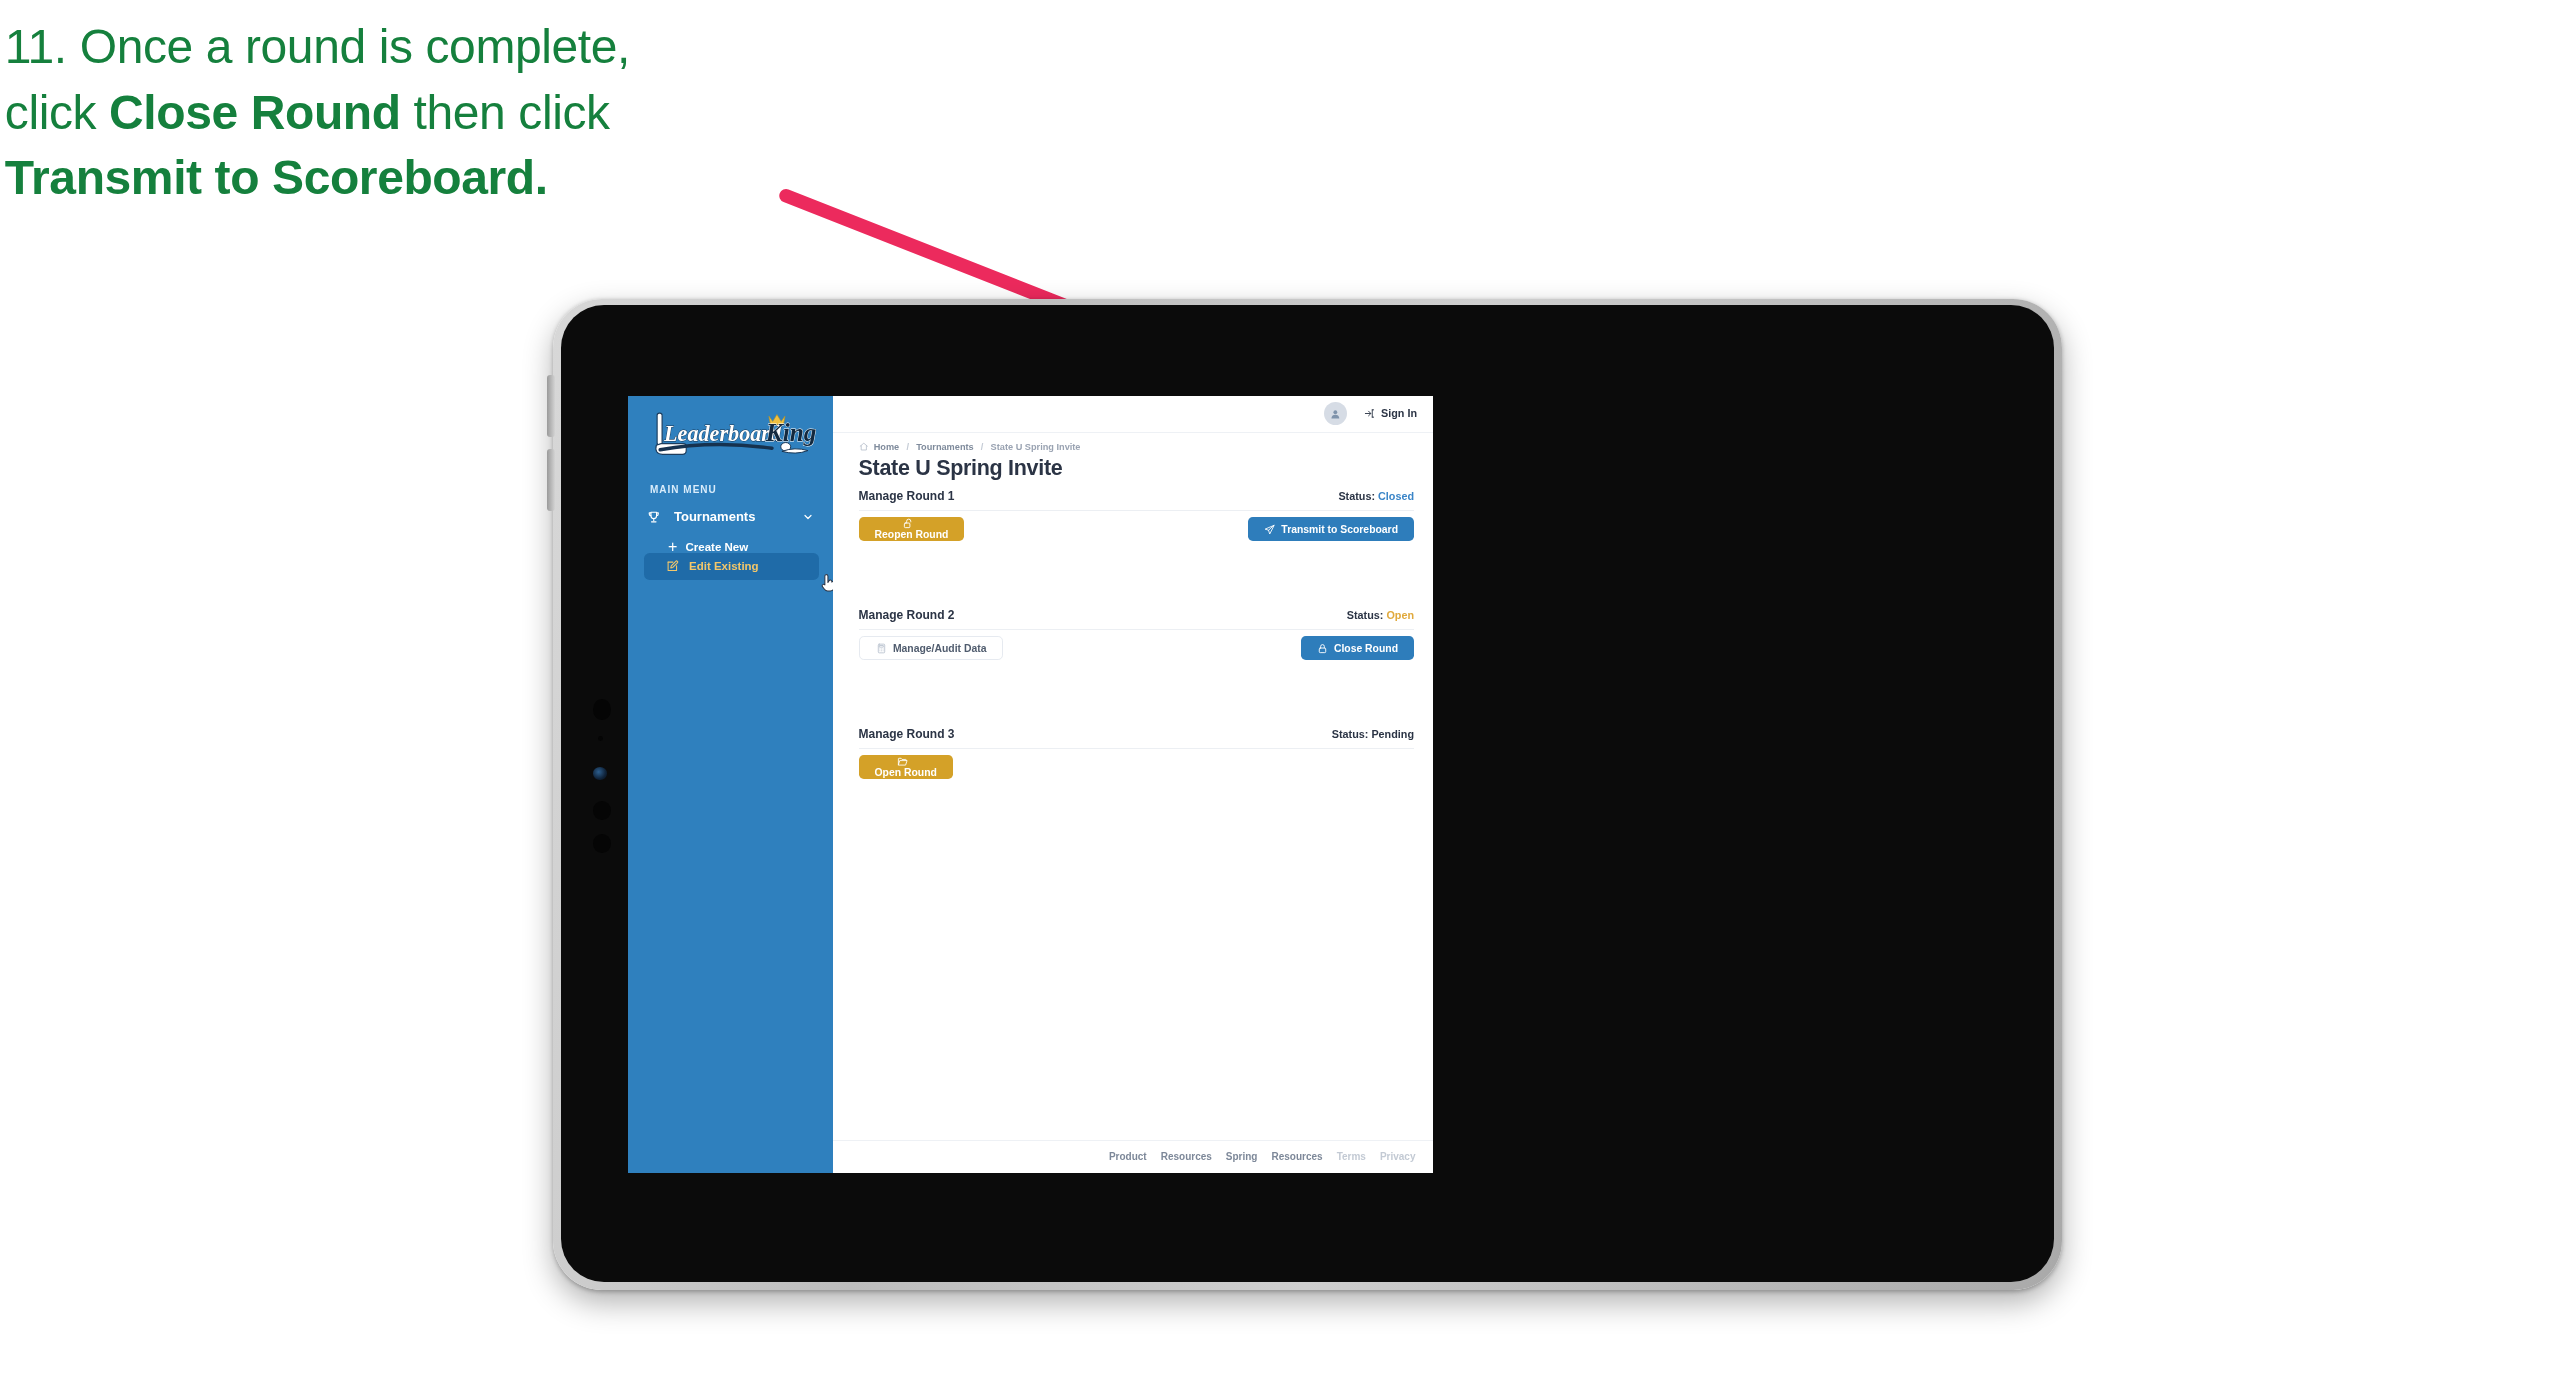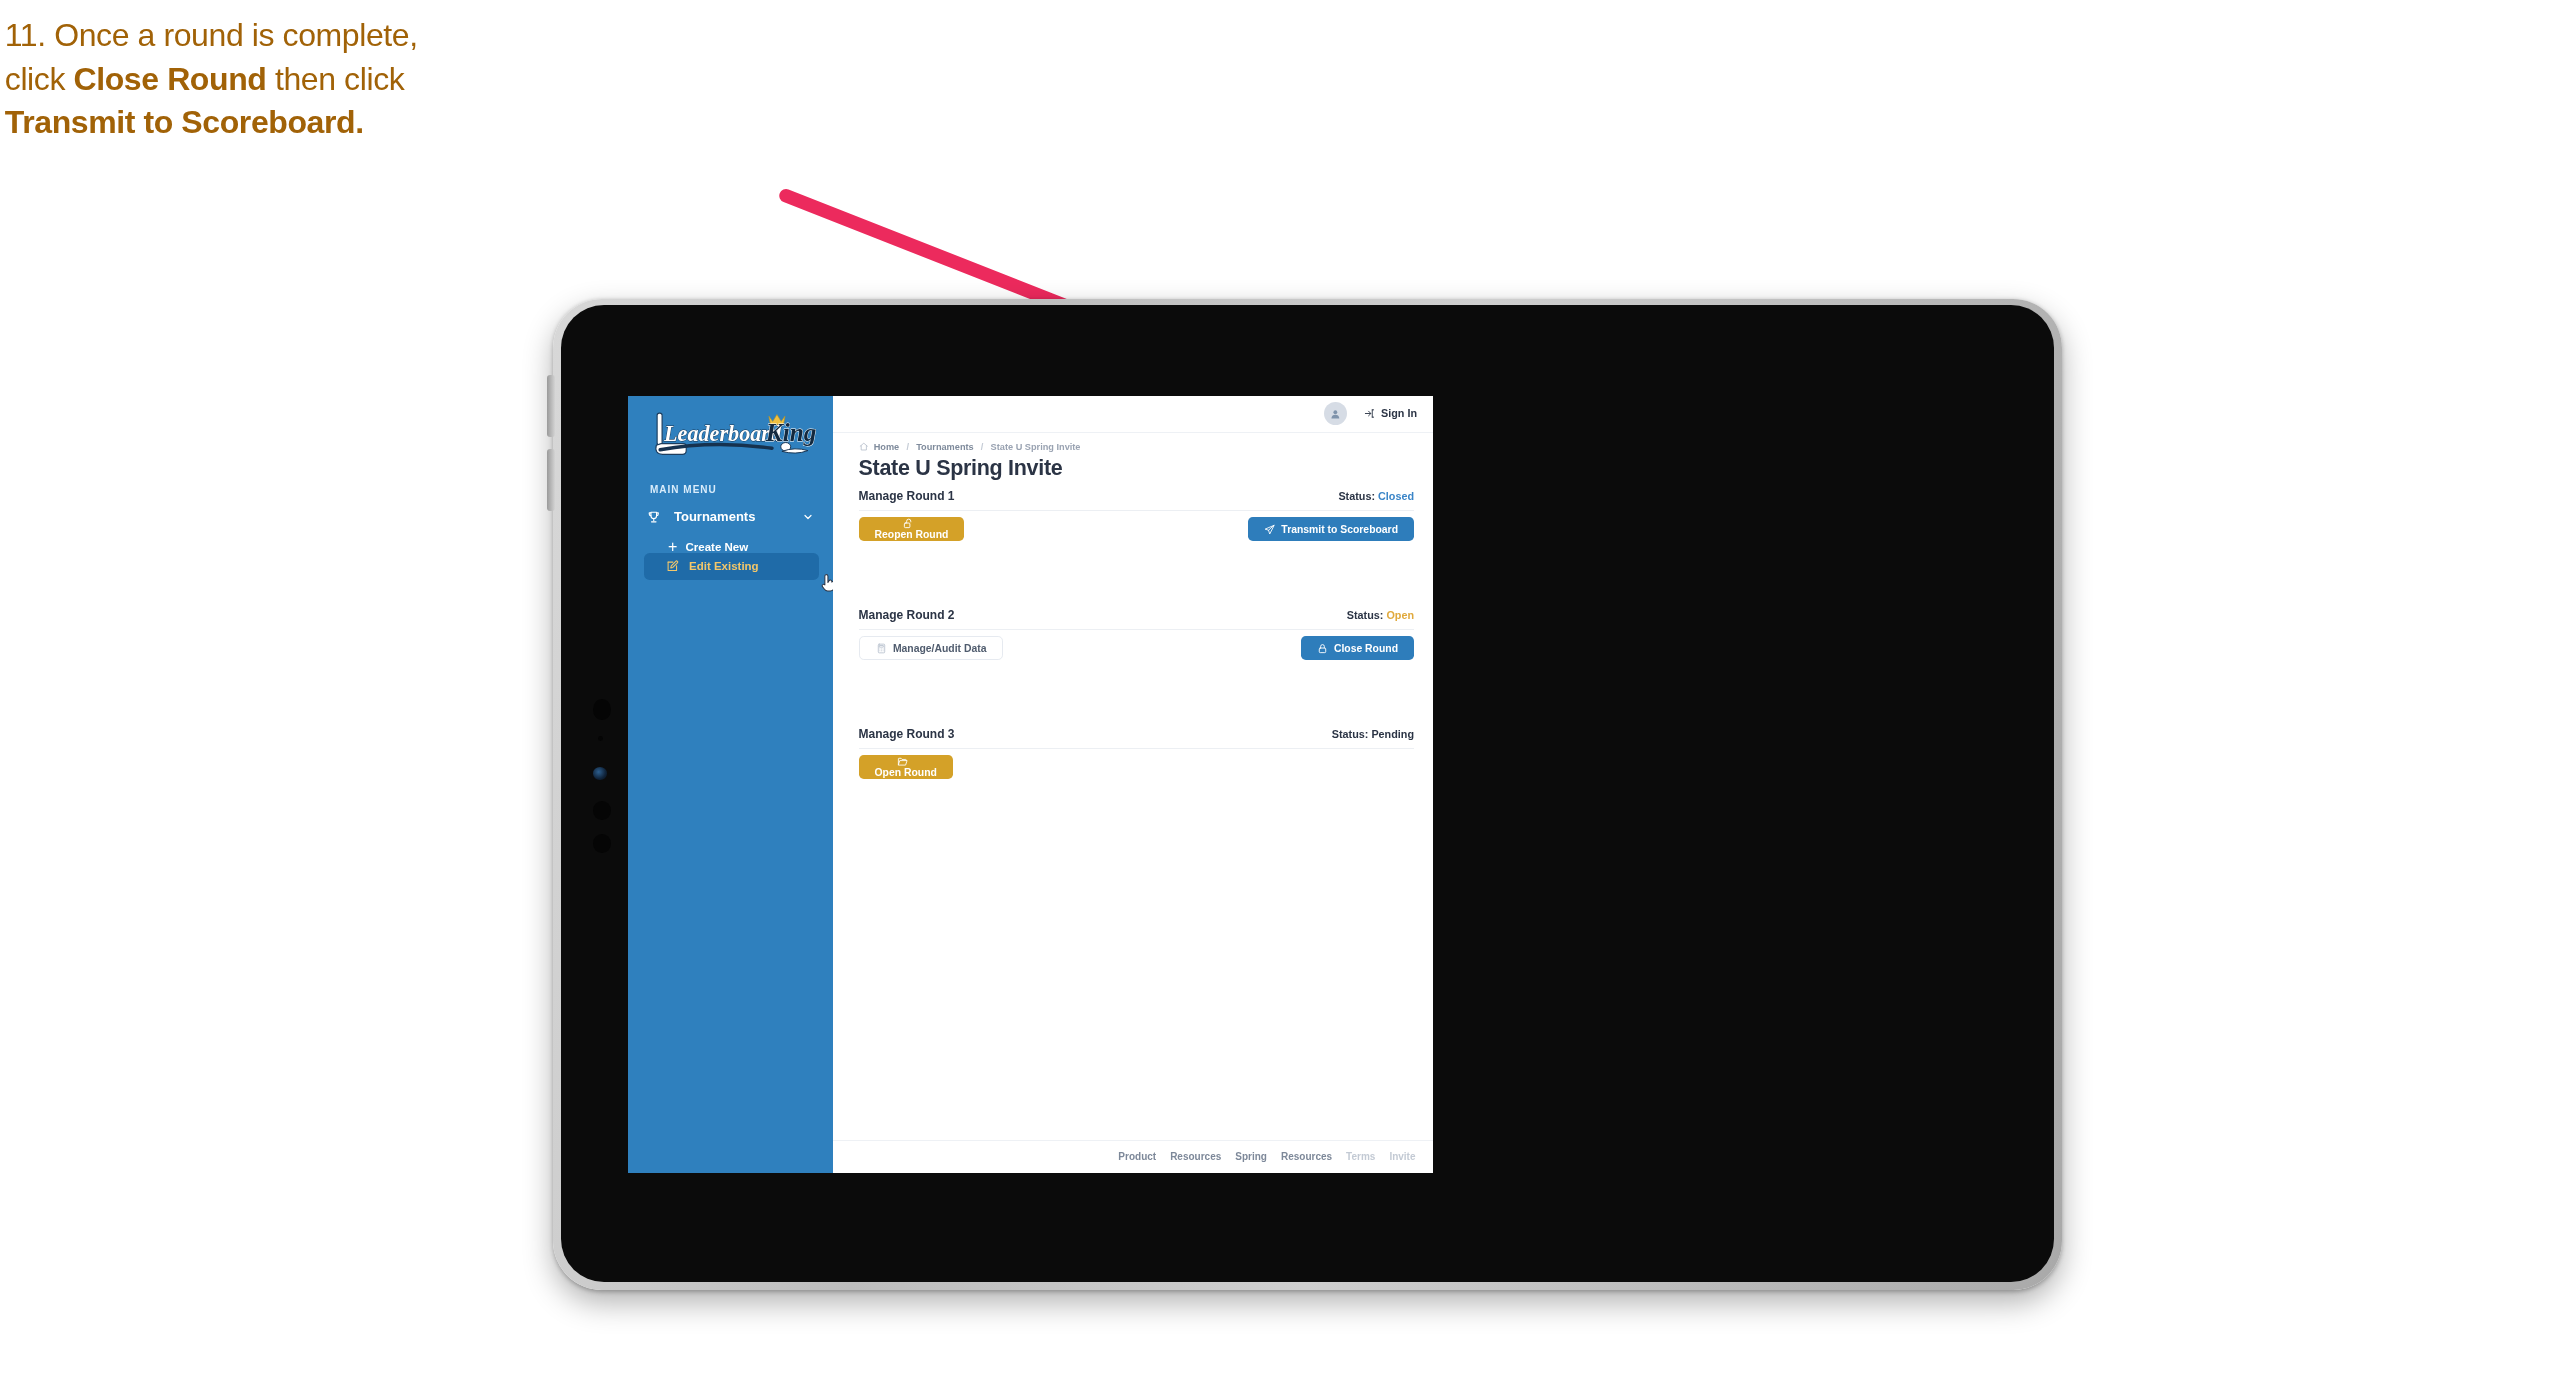--- a/index.html
+++ b/index.html
@@ -1,21 +1,21 @@
 <!DOCTYPE html>
 <html style="font-size:12.7px"><head>
 <meta charset="utf-8">
 <style>
   html,body{margin:0;padding:0;background:#ffffff;}
   body{width:2576px;height:1386px;position:relative;overflow:hidden;
        font-family:"Liberation Sans","DejaVu Sans",sans-serif;}
 
   
   #caption{position:absolute;left:4.8px;top:14.3px;width:844px;
-           font-size:32px;line-height:1.36;color:#a16207;letter-spacing:-0.4px;}
+           font-size:48px;line-height:1.36;color:#15803d;letter-spacing:-0.4px;}
   #caption .b{font-weight:700;}
 
   
   #arrow-svg{position:absolute;left:749px;top:175px;width:1004px;height:414px;
              pointer-events:none;}
 
   
   #tablet{position:absolute;left:553px;top:299px;width:1509px;height:991px;
           background:linear-gradient(100deg,#d8d8d8 0%,#bdbdbd 28%,#cfcfcf 55%,#a9a9a9 100%);
           border-radius:49px;
@@ -307,20 +307,20 @@
         </div>
       </div>
 
       <div id="footer">
         <div class="links">
           <span class="lk">Product</span>
           <span class="lk">Resources</span>
           <span class="lk">Spring</span>
           <span class="lk">Resources</span>
           <span class="lk dim">Terms</span>
-          <span class="lk dim">Invite</span>
+          <span class="lk dim">Privacy</span>
         </div>
       </div>
 
     </div>
   </div>
 </div>
 
 
 </body></html>

